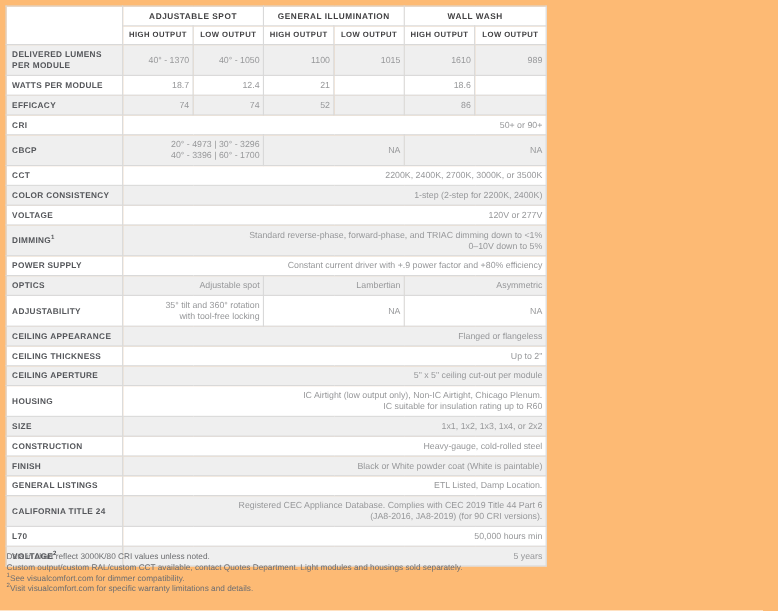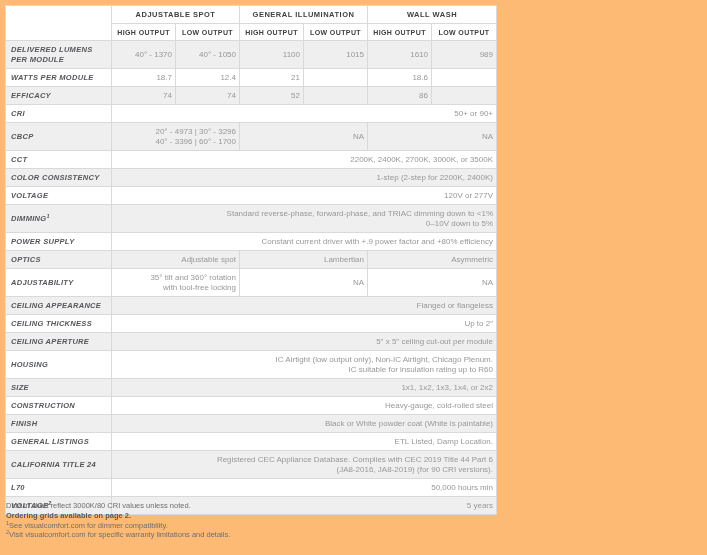--- a/index.html
+++ b/index.html
@@ -49,21 +49,20 @@
   }
   tbody th.row-label {
     font-size: 7.5px;
     font-weight: bold;
     color: #54565a;
     letter-spacing: 0.3px;
     text-align: left;
     padding: 3.5px 5px;
     line-height: 10px;
     white-space: pre-line;
-    font-style: italic;
   }
   tbody td.cell {
     font-size: 8px;
     color: #97989a;
     text-align: right;
     padding: 3.5px 3px;
     line-height: 10px;
     white-space: pre-line;
   }
   tr.stripe th.row-label, tr.stripe td.cell { background: #efefef; }
@@ -235,18 +234,18 @@
         </tr>
         <tr class="stripe">
           <th class="row-label"><span>VOLTAGE</span><sup>2</sup></th>
           <td class="cell" colspan="6">5 years</td>
         </tr>
       </tbody>
   </table>
 
   <div class="footnotes">
       <div class="footnote"><span>Data in chart reflect 3000K/80 CRI values unless noted.</span></div>
-      <div class="footnote bold"><span>Ordering grids available on page 2.</span></div>
+      <div class="footnote"><span>Custom output/custom RAL/custom CCT available, contact Quotes Department. Light modules and housings sold separately.</span></div>
       <div class="footnote"><sup>1</sup><span>See visualcomfort.com for dimmer compatibility.</span></div>
       <div class="footnote"><sup>2</sup><span>Visit visualcomfort.com for specific warranty limitations and details.</span></div>
     </div>
 
 </div>
 
 </body></html>

